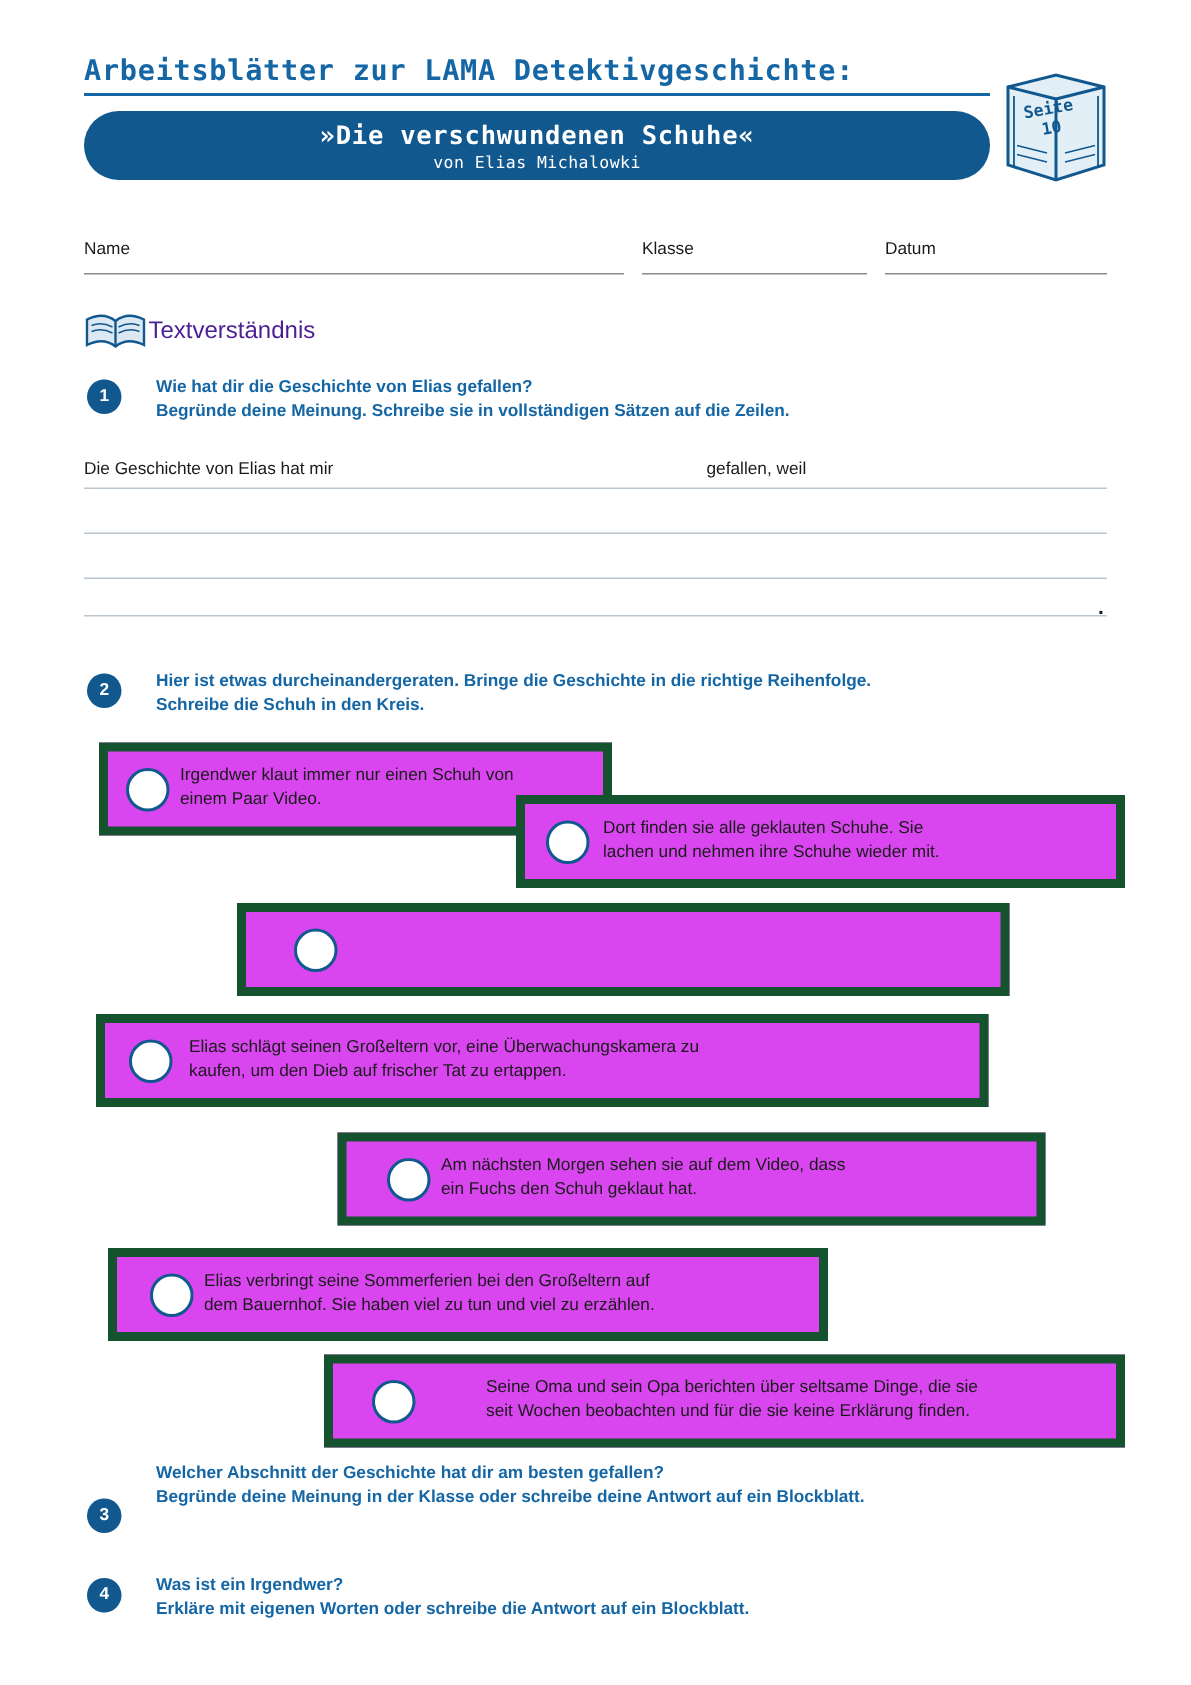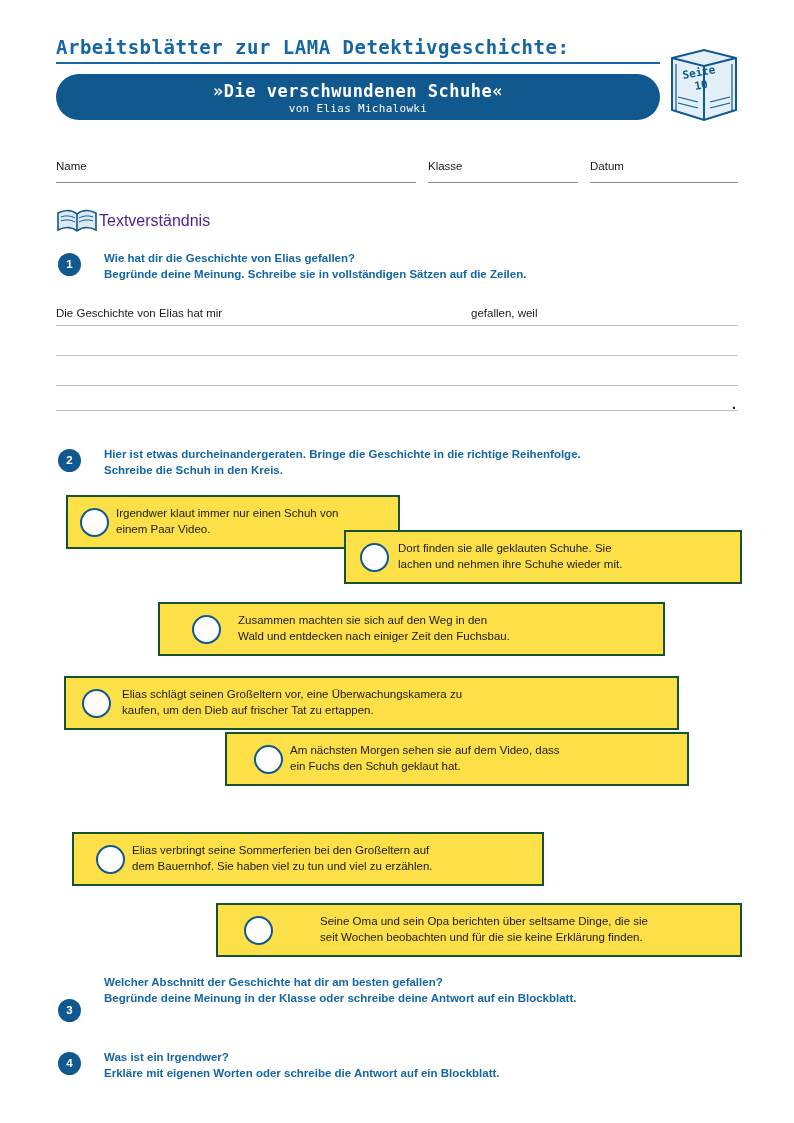--- a/index.html
+++ b/index.html
@@ -159,22 +159,22 @@
   }
   .dot-end {
     position: absolute;
     font-size: 14px;
     font-weight: bold;
     color: #1a1a1a;
   }
   
   .snippet {
     position: absolute;
-    background: #fde047;
-    border: 2px solid #14532d;
+    background: #d946ef;
+    border: 6px solid #14532d;
   }
   .snippet .shadow {
     position: absolute;
     left: 3px;
     top: 4px;
     right: -3px;
     bottom: -4px;
     background: rgba(0,0,0,0.10);
     z-index: -1;
   }
@@ -281,36 +281,32 @@
     <div class="snip-circle" style="left:14px; top:11px;"></div>
     <div class="snip-text" style="left:52px; top:8px; width:330px;">
       <div>Dort finden sie alle geklauten Schuhe. Sie</div>
       <div>lachen und nehmen ihre Schuhe wieder mit.</div>
     </div>
   </div>
 
   <div class="snippet" style="left:158px; top:602px; width:503px; height:50px;">
     <div class="shadow"></div>
     <div class="snip-circle" style="left:32px; top:11px;"></div>
-    <div class="snip-text" style="left:78px; top:8px; width:415px;">
-      <div>Zusammen machten sie sich auf den Weg in den</div>
-      <div>Wald und entdecken nach einiger Zeit den Fuchsbau.</div>
-    </div>
-  </div>
-
-  <div class="snippet" style="left:64px; top:676px; width:583px; height:50px;padding-left:28px;">
+  </div>
+
+  <div class="snippet" style="left:64px; top:676px; width:583px; height:50px;">
     <div class="shadow"></div>
     <div class="snip-circle" style="left:16px; top:11px;"></div>
     <div class="snip-text" style="left:56px; top:8px; width:520px;">
       <div>Elias schlägt seinen Großeltern vor, eine Überwachungskamera zu</div>
       <div>kaufen, um den Dieb auf frischer Tat zu ertappen.</div>
     </div>
   </div>
 
-  <div class="snippet" style="left:225px; top:732px; width:460px; height:50px;">
+  <div class="snippet" style="left:225px; top:755px; width:460px; height:50px;">
     <div class="shadow"></div>
     <div class="snip-circle" style="left:27px; top:11px;"></div>
     <div class="snip-text" style="left:63px; top:8px; width:380px;">
       <div>Am nächsten Morgen sehen sie auf dem Video, dass</div>
       <div>ein Fuchs den Schuh geklaut hat.</div>
     </div>
   </div>
 
   <div class="snippet" style="left:72px; top:832px; width:468px; height:50px;">
     <div class="shadow"></div>

